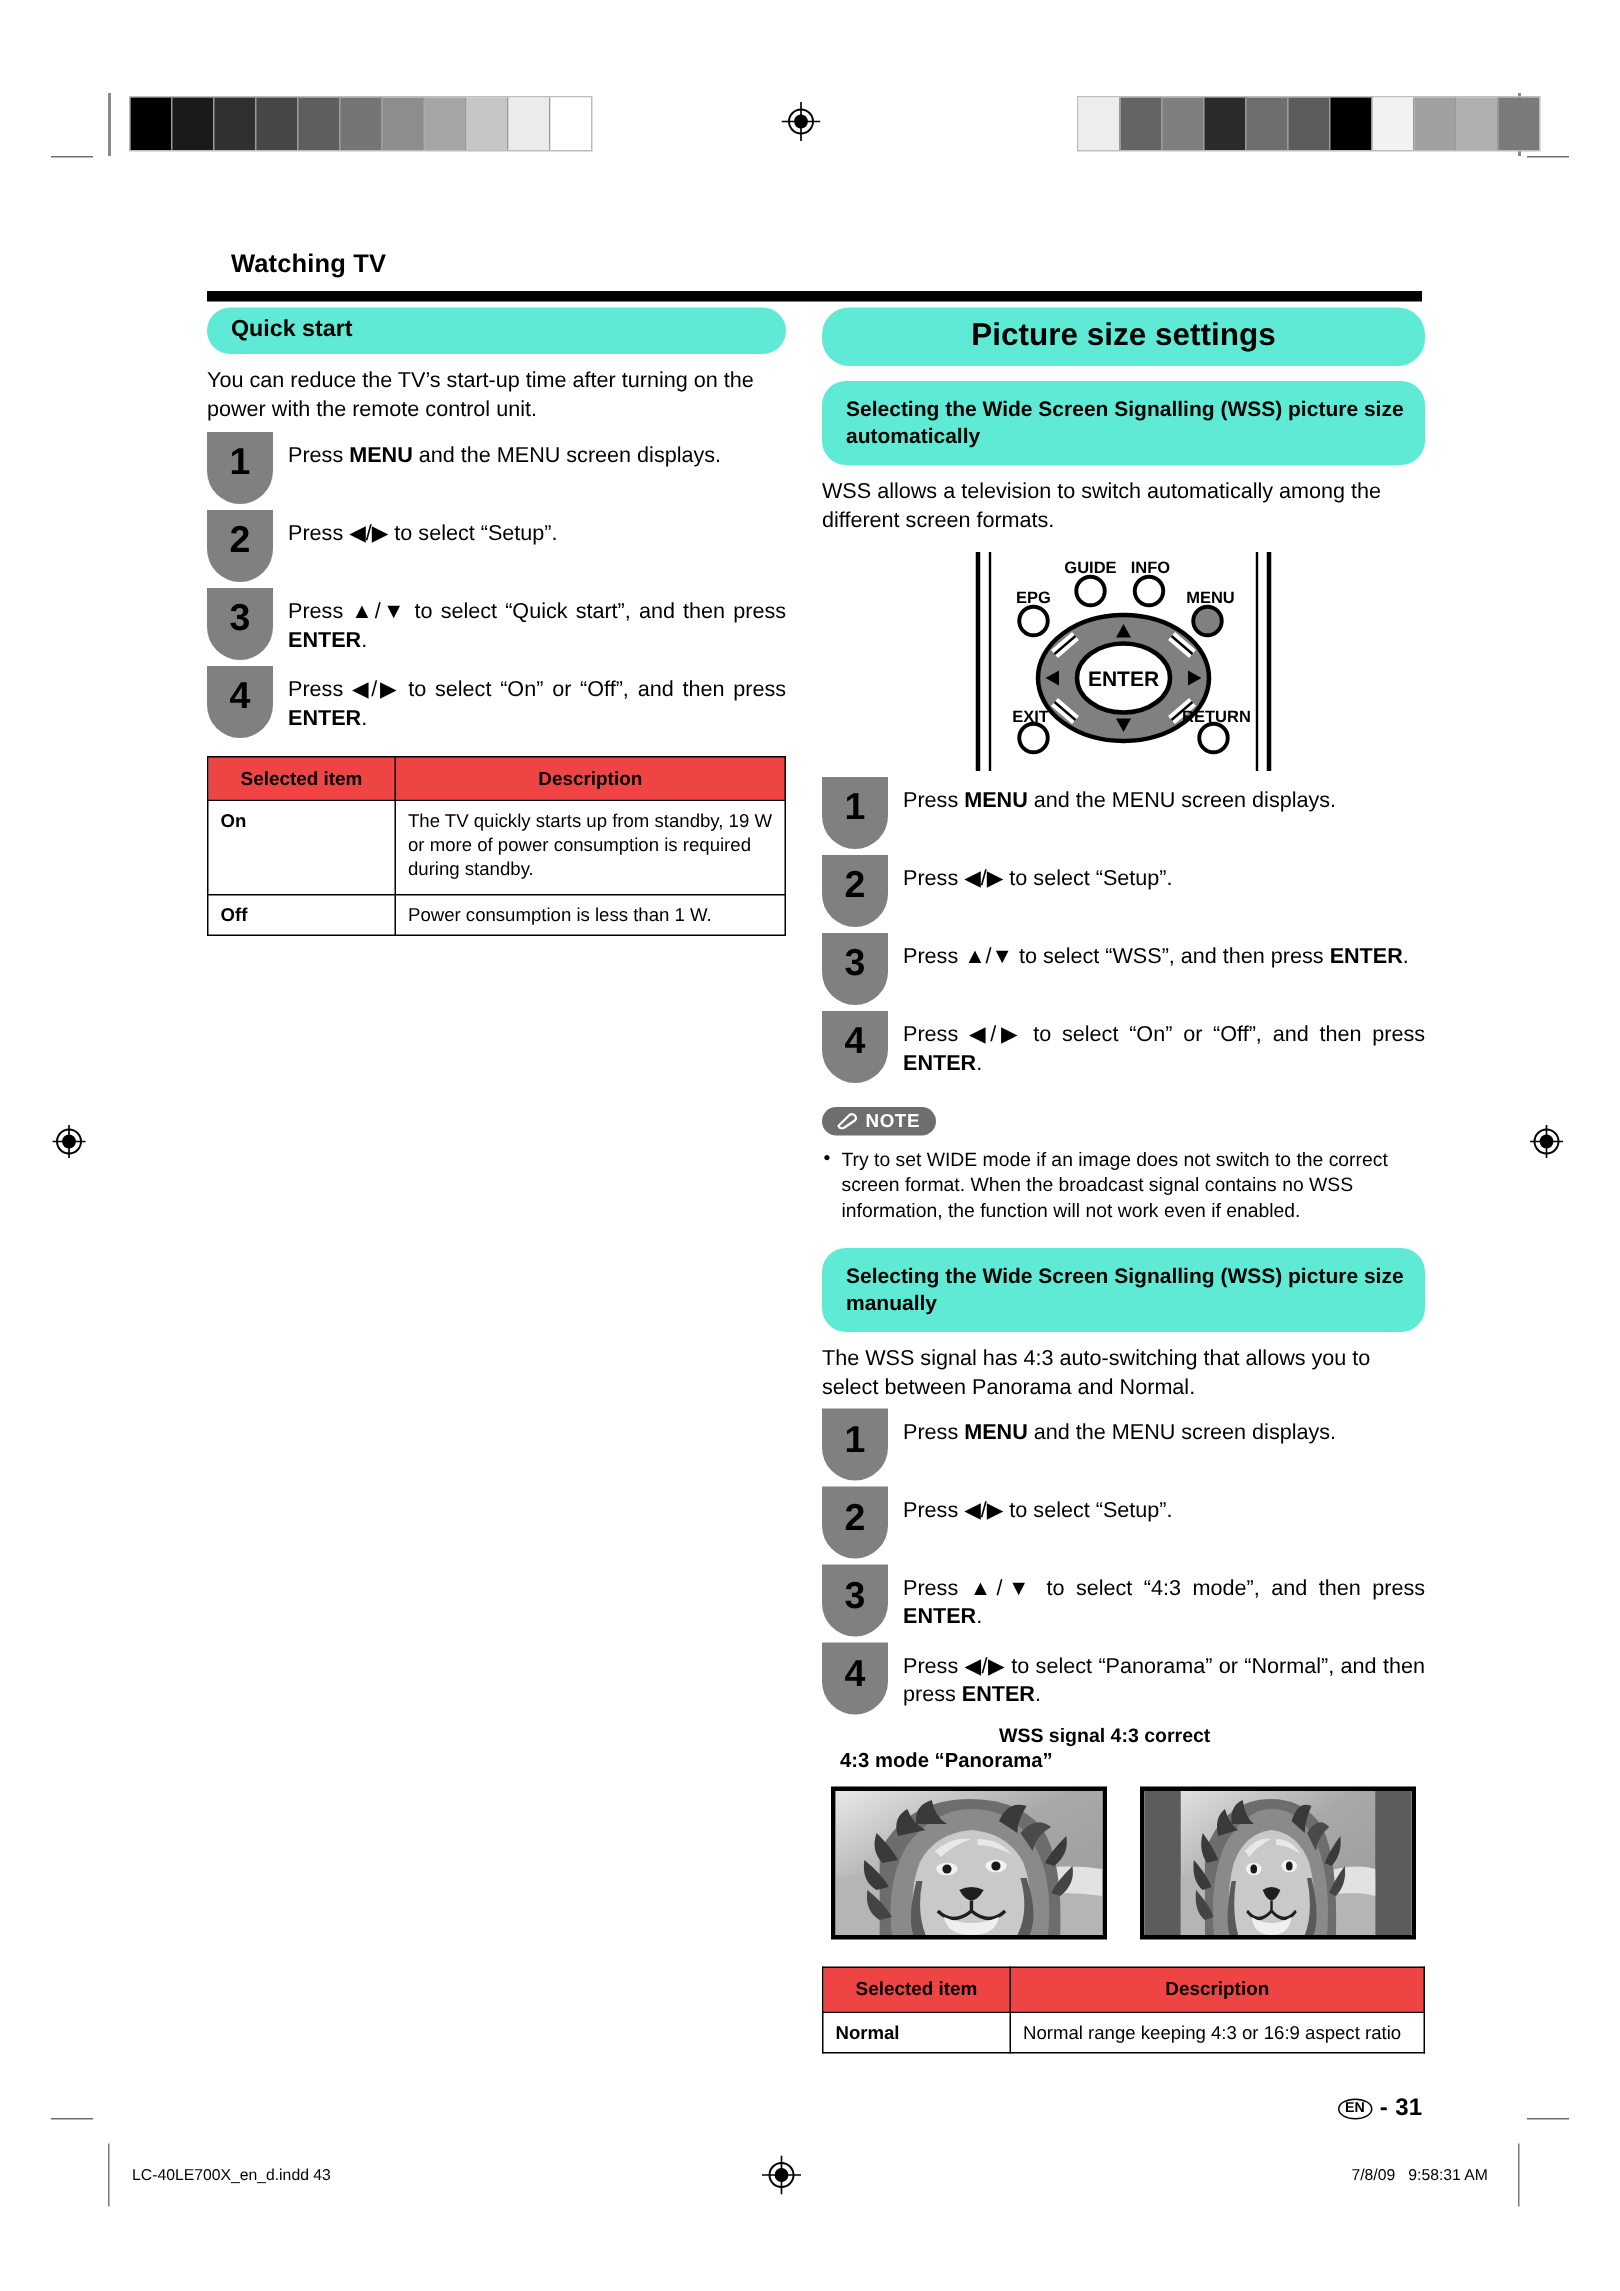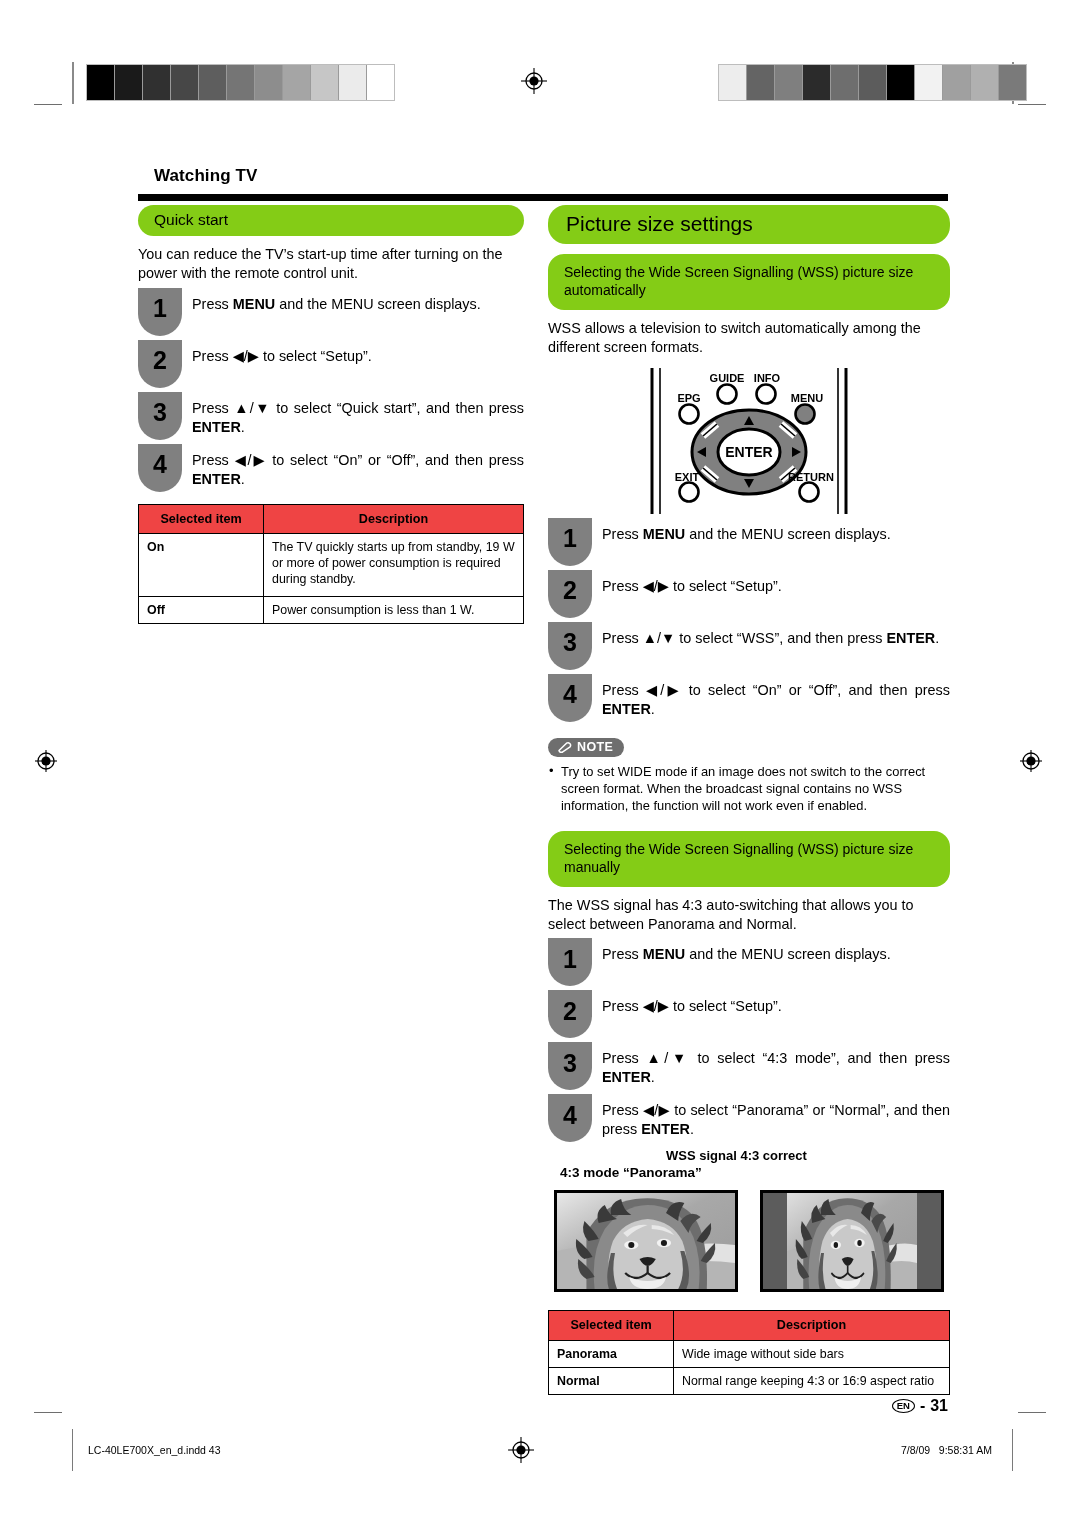--- a/index.html
+++ b/index.html
@@ -38,27 +38,27 @@
     margin:0 0 8px 16px;
   }
   .rule-black { height:7px; background:#000; width:810px; }
 
   .columns { position:absolute; left:138px; top:205px; width:812px; }
   .col-left  { position:absolute; left:0;   top:0; width:386px; }
   .col-right { position:absolute; left:410px; top:0; width:402px; }
 
   
   .hd {
-    background:#84cc16;
+    background:#5eead4;
     border-radius:16px;
     padding:6px 16px 7px 16px;
-    font-weight:normal;
+    font-weight:bold;
     color:#000;
   }
-  .hd-main   { font-size:21px; border-radius:18px; padding:7px 18px 8px 18px; }
+  .hd-main   { font-size:21px; border-radius:18px; padding:7px 18px 8px 18px;text-align:center; }
   .hd-sect   { font-size:15.5px; }
   .hd-sub    { font-size:14px; line-height:1.32; padding:9px 4px 10px 16px; }
 
   .body-text {
     font-size:14.4px;
     line-height:1.34;
     margin:9px 0 4px 0;
   }
 
   
@@ -486,24 +486,20 @@
 
       <table class="tbl">
         <thead>
           <tr>
             <th>Selected item</th>
             <th>Description</th>
           </tr>
         </thead>
         <tbody>
           <tr>
-            <td class="item">Panorama</td>
-            <td class="desc">Wide image without side bars</td>
-          </tr>
-          <tr>
             <td class="item">Normal</td>
             <td class="desc">Normal range keeping 4:3 or 16:9 aspect ratio</td>
           </tr>
         </tbody>
       </table>
 
       <div class="pageno">
         <span class="en-oval">EN</span>
         <span>-</span>
         <span>31</span>

